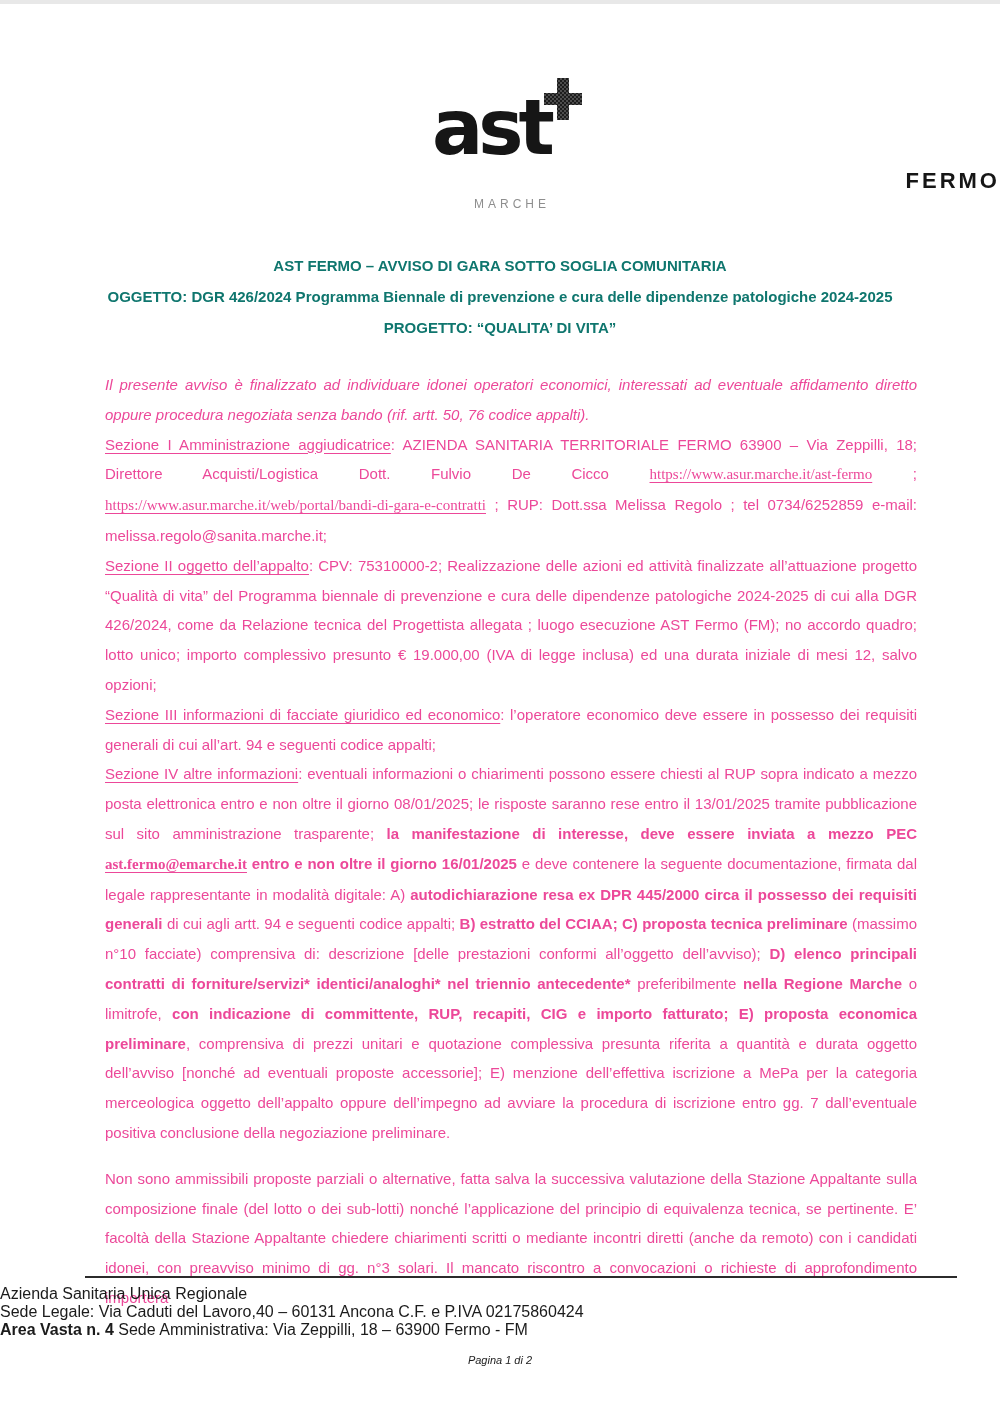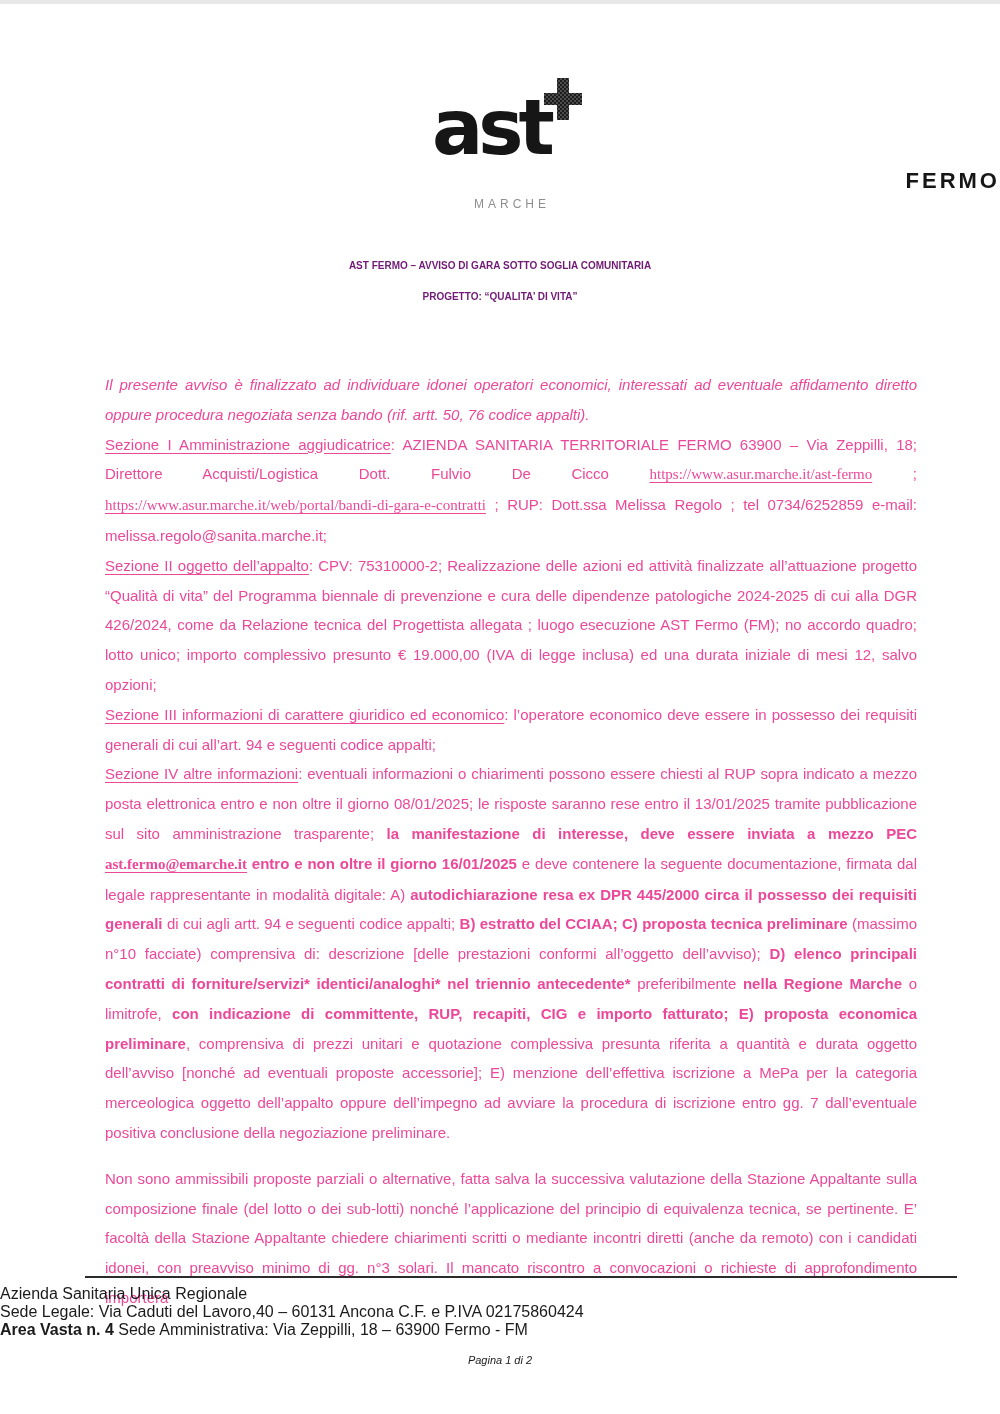--- a/index.html
+++ b/index.html
@@ -23,21 +23,21 @@
     font-size: 76px;
     letter-spacing: -5px;
     color: #161616;
   }
   .logo-cross { position: absolute; top: -12px; right: -14px; width: 38px; height: 42px; }
   .logo-fermo { margin-top: 2px; font-size: 22px; font-weight: bold; letter-spacing: 3px; color: #161616; text-align: right; }
   .logo-marche { margin-top: 3px; font-size: 12px; letter-spacing: 4px; color: #8e8e8e; padding-left: 24px; }
 
   
   .title-block { position: absolute; top: 246px; left: 50px; right: 50px; text-align: center; }
-  .title-line { font-size: 10px; font-weight: bold; line-height: 31px; color: #701a75; }
+  .title-line { font-size: 15px; font-weight: bold; line-height: 31px; color: #0f766e; }
 
   
   .doc-body { position: absolute; top: 366px; left: 105px; width: 812px; font-size: 15px; }
   .para { margin: 0; text-align: justify; line-height: 29.8px; color: #ec4899; }
   .para.gap-before { margin-top: 16px; }
   .i { font-style: italic; }
   .b { font-weight: bold; }
   .u { text-decoration: underline; text-underline-offset: 3px; }
   .nw { white-space: nowrap; font-family: Liberation Serif, serif; }
 
@@ -67,28 +67,29 @@
           <rect x="0" y="15" width="38" height="12" fill="url(#chk)"></rect>
         </svg>
       </span>
     </div>
     <div class="logo-fermo">FERMO</div>
     <div class="logo-marche">MARCHE</div>
   </div>
 
   <div class="title-block">
     <div class="title-line">AST FERMO – AVVISO DI GARA SOTTO SOGLIA COMUNITARIA</div>
+    <div class="title-line">OGGETTO: DGR 426/2024 Programma Biennale di prevenzione e cura delle dipendenze patologiche 2024-2025</div>
     <div class="title-line">PROGETTO: “QUALITA’ DI VITA”</div>
   </div>
 
   <div class="doc-body">
       <p class="para"><span class="i">Il presente avviso è finalizzato ad individuare idonei operatori economici, interessati ad eventuale affidamento diretto oppure procedura negoziata senza bando (rif. artt. 50, 76 codice appalti).</span></p>
       <p class="para"><span class="u">Sezione I Amministrazione aggiudicatrice</span><span>: AZIENDA SANITARIA TERRITORIALE FERMO 63900 – Via Zeppilli, 18; Direttore Acquisti/Logistica Dott. Fulvio De Cicco </span><span class="u nw">https://www.asur.marche.it/ast-fermo</span><span> ; </span><span class="u nw">https://www.asur.marche.it/web/portal/bandi-di-gara-e-contratti</span><span> ; RUP: Dott.ssa Melissa Regolo ; tel 0734/6252859 e-mail: melissa.regolo@sanita.marche.it;</span></p>
       <p class="para"><span class="u">Sezione II oggetto dell’appalto</span><span>: CPV: 75310000-2; Realizzazione delle azioni ed attività finalizzate all’attuazione progetto “Qualità di vita” del Programma biennale di prevenzione e cura delle dipendenze patologiche 2024-2025  di cui alla DGR 426/2024, come da Relazione tecnica del Progettista allegata ; luogo esecuzione AST Fermo (FM); no accordo quadro; lotto unico; importo complessivo presunto € 19.000,00 (IVA di legge inclusa) ed una durata iniziale di mesi 12, salvo opzioni;</span></p>
-      <p class="para"><span class="u">Sezione III informazioni di carattere giuridico ed economico</span><span>: l’operatore economico deve essere in possesso dei requisiti generali di cui all’art. 94 e seguenti codice appalti;</span></p>
+      <p class="para"><span class="u">Sezione III informazioni di facciate giuridico ed economico</span><span>: l’operatore economico deve essere in possesso dei requisiti generali di cui all’art. 94 e seguenti codice appalti;</span></p>
       <p class="para"><span class="u">Sezione IV altre informazioni</span><span>: eventuali informazioni o chiarimenti possono essere chiesti al RUP sopra indicato a mezzo posta elettronica entro e non oltre il giorno 08/01/2025; le risposte saranno rese entro il 13/01/2025  tramite pubblicazione sul sito amministrazione trasparente; </span><span class="b">la manifestazione di interesse, deve essere inviata a mezzo PEC </span><span class="b u nw">ast.fermo@emarche.it</span><span class="b"> entro e non oltre il giorno 16/01/2025</span><span> e deve contenere la seguente documentazione, firmata dal legale rappresentante in modalità digitale: A) </span><span class="b">autodichiarazione resa ex DPR 445/2000 circa il possesso dei requisiti generali</span><span> di cui agli artt. 94 e seguenti codice appalti; </span><span class="b">B) estratto del CCIAA; C) proposta tecnica preliminare</span><span> (massimo n°10 facciate) comprensiva di: descrizione [delle prestazioni conformi all’oggetto dell’avviso); </span><span class="b">D) elenco principali contratti di forniture/servizi* identici/analoghi* nel triennio antecedente*</span><span> preferibilmente </span><span class="b">nella Regione Marche</span><span> o limitrofe, </span><span class="b">con indicazione di committente, RUP, recapiti, CIG e importo fatturato; E) proposta economica preliminare</span><span>, comprensiva di prezzi unitari e quotazione complessiva presunta riferita a quantità e durata oggetto dell’avviso [nonché ad eventuali proposte accessorie]; E) menzione dell’effettiva iscrizione a MePa per la categoria merceologica oggetto dell’appalto oppure dell’impegno ad avviare la procedura di iscrizione entro gg. 7 dall’eventuale positiva conclusione della negoziazione preliminare.</span></p>
       <p class="para gap-before"><span>Non sono ammissibili proposte parziali o alternative, fatta salva la successiva valutazione della Stazione Appaltante sulla composizione finale (del lotto o dei sub-lotti) nonché l’applicazione del principio di equivalenza tecnica, se pertinente. E’ facoltà della Stazione Appaltante chiedere chiarimenti scritti o mediante incontri diretti (anche da remoto) con i candidati idonei, con preavviso minimo di gg. n°3 solari. Il mancato riscontro a convocazioni o richieste di approfondimento importerà</span></p>
     </div>
 
   <div class="footer-rule"></div>
 
   <div class="footer-block">
     <div>Azienda Sanitaria Unica Regionale</div>
     <div>Sede Legale: Via Caduti del Lavoro,40 – 60131 Ancona  C.F. e P.IVA 02175860424</div>
     <div>

